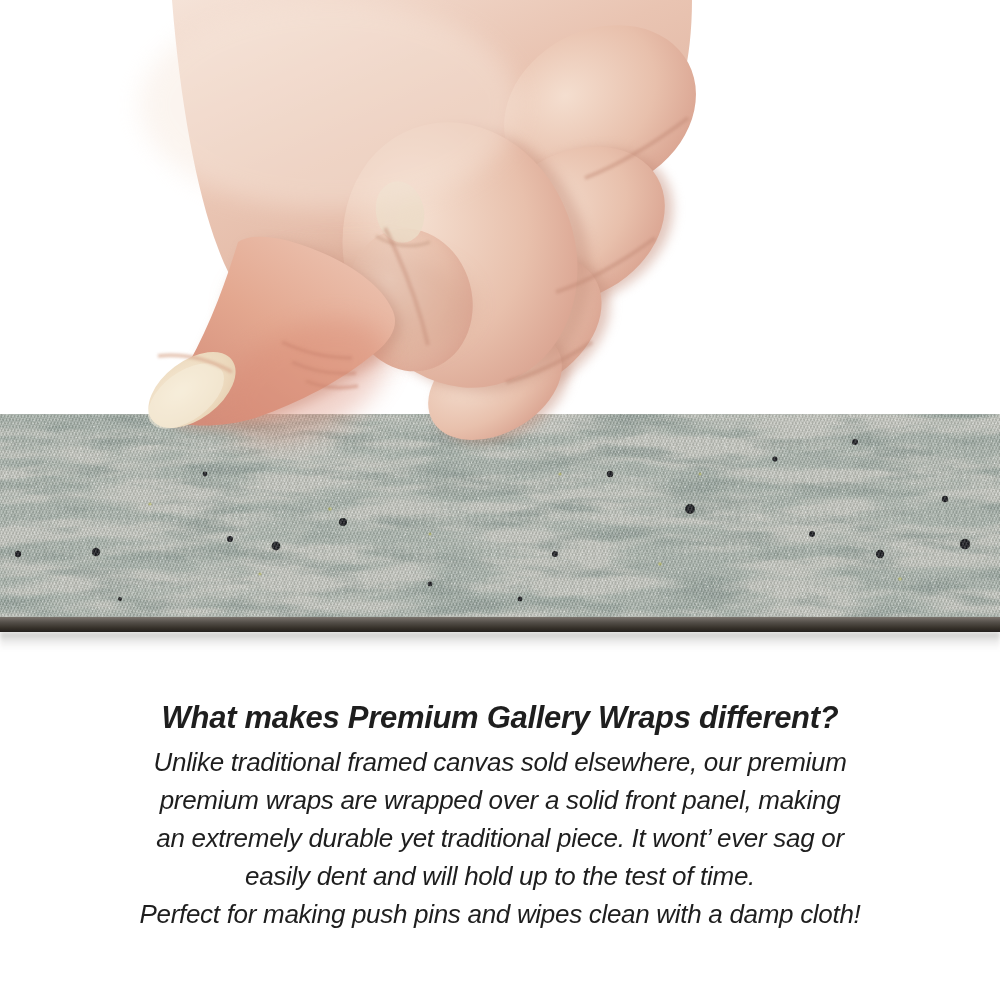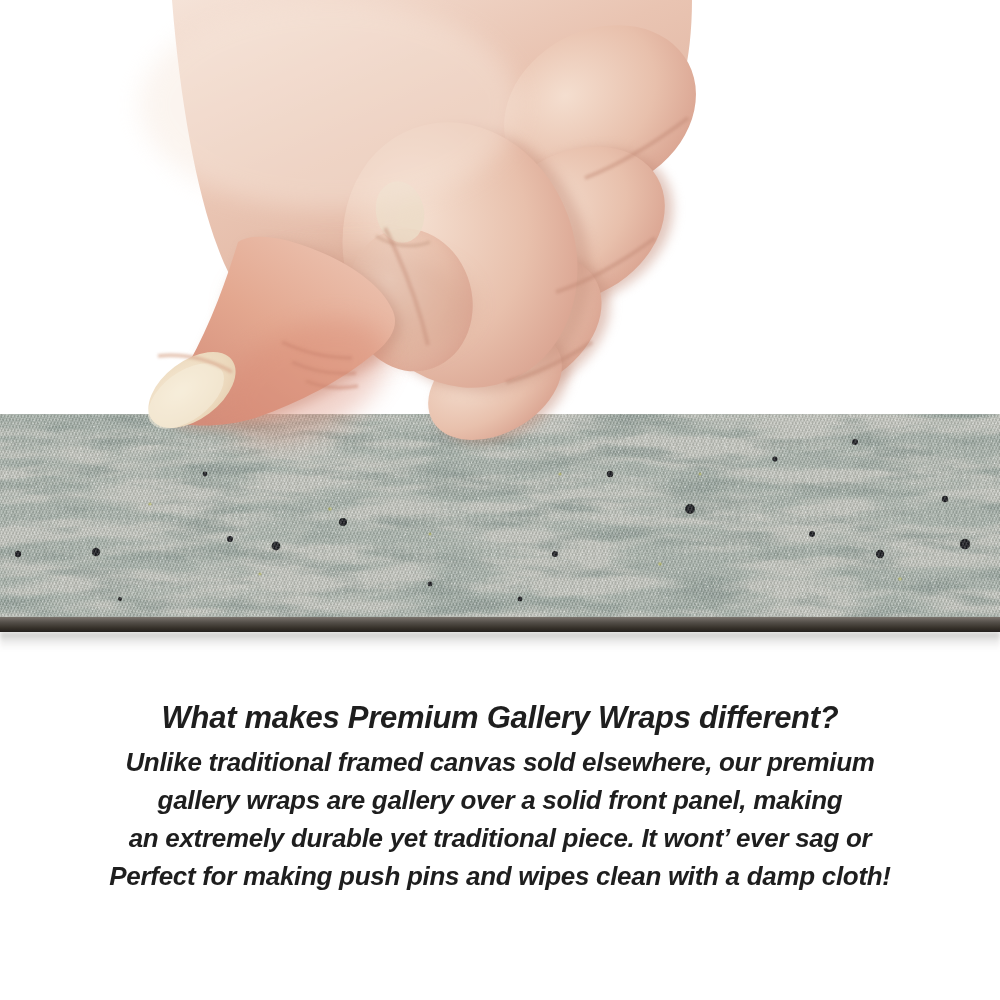--- a/index.html
+++ b/index.html
@@ -38,21 +38,21 @@
   .copy{
     position:absolute;left:0;top:700px;width:1000px;
     text-align:center;color:#1e1e1e;font-style:italic;z-index:4;
     letter-spacing:-0.3px;
   }
   .copy h1{
     margin:0 0 7px 0;font-size:31px;line-height:36px;font-weight:700;
     font-family:"Liberation Sans",sans-serif;
   }
   .copy p{
-    margin:0;font-size:26px;line-height:38px;font-weight:700;
+    margin:0;font-size:26px;line-height:38px;font-weight:400;
     font-family:"Liberation Sans",sans-serif;
   }
 </style>
 </head>
 <body>
 
 <div class="stage">
 
   <div class="strip-shadow"></div>
 
@@ -222,18 +222,19 @@
     <g stroke="#c9836e" stroke-width="3.5" fill="none" opacity="0.5" filter="url(#tiny)">
       <path d="M 282,342 Q 315,358 352,358"></path>
       <path d="M 292,362 Q 322,376 356,373"></path>
       <path d="M 306,381 Q 330,391 358,386"></path>
     </g>
   </svg>
 
   <section class="copy">
     <h1>What makes Premium Gallery Wraps different?</h1>
     <p>Unlike traditional framed canvas sold elsewhere, our premium</p>
-    <p>gallery wraps are gallery over a solid front panel, making</p>
+    <p>premium wraps are wrapped over a solid front panel, making</p>
     <p>an extremely durable yet traditional piece. It wont’ ever sag or</p>
+    <p>easily dent and will hold up to the test of time.</p>
     <p>Perfect for making push pins and wipes clean with a damp cloth!</p>
   </section>
 
 </div>
 
 </body></html>

